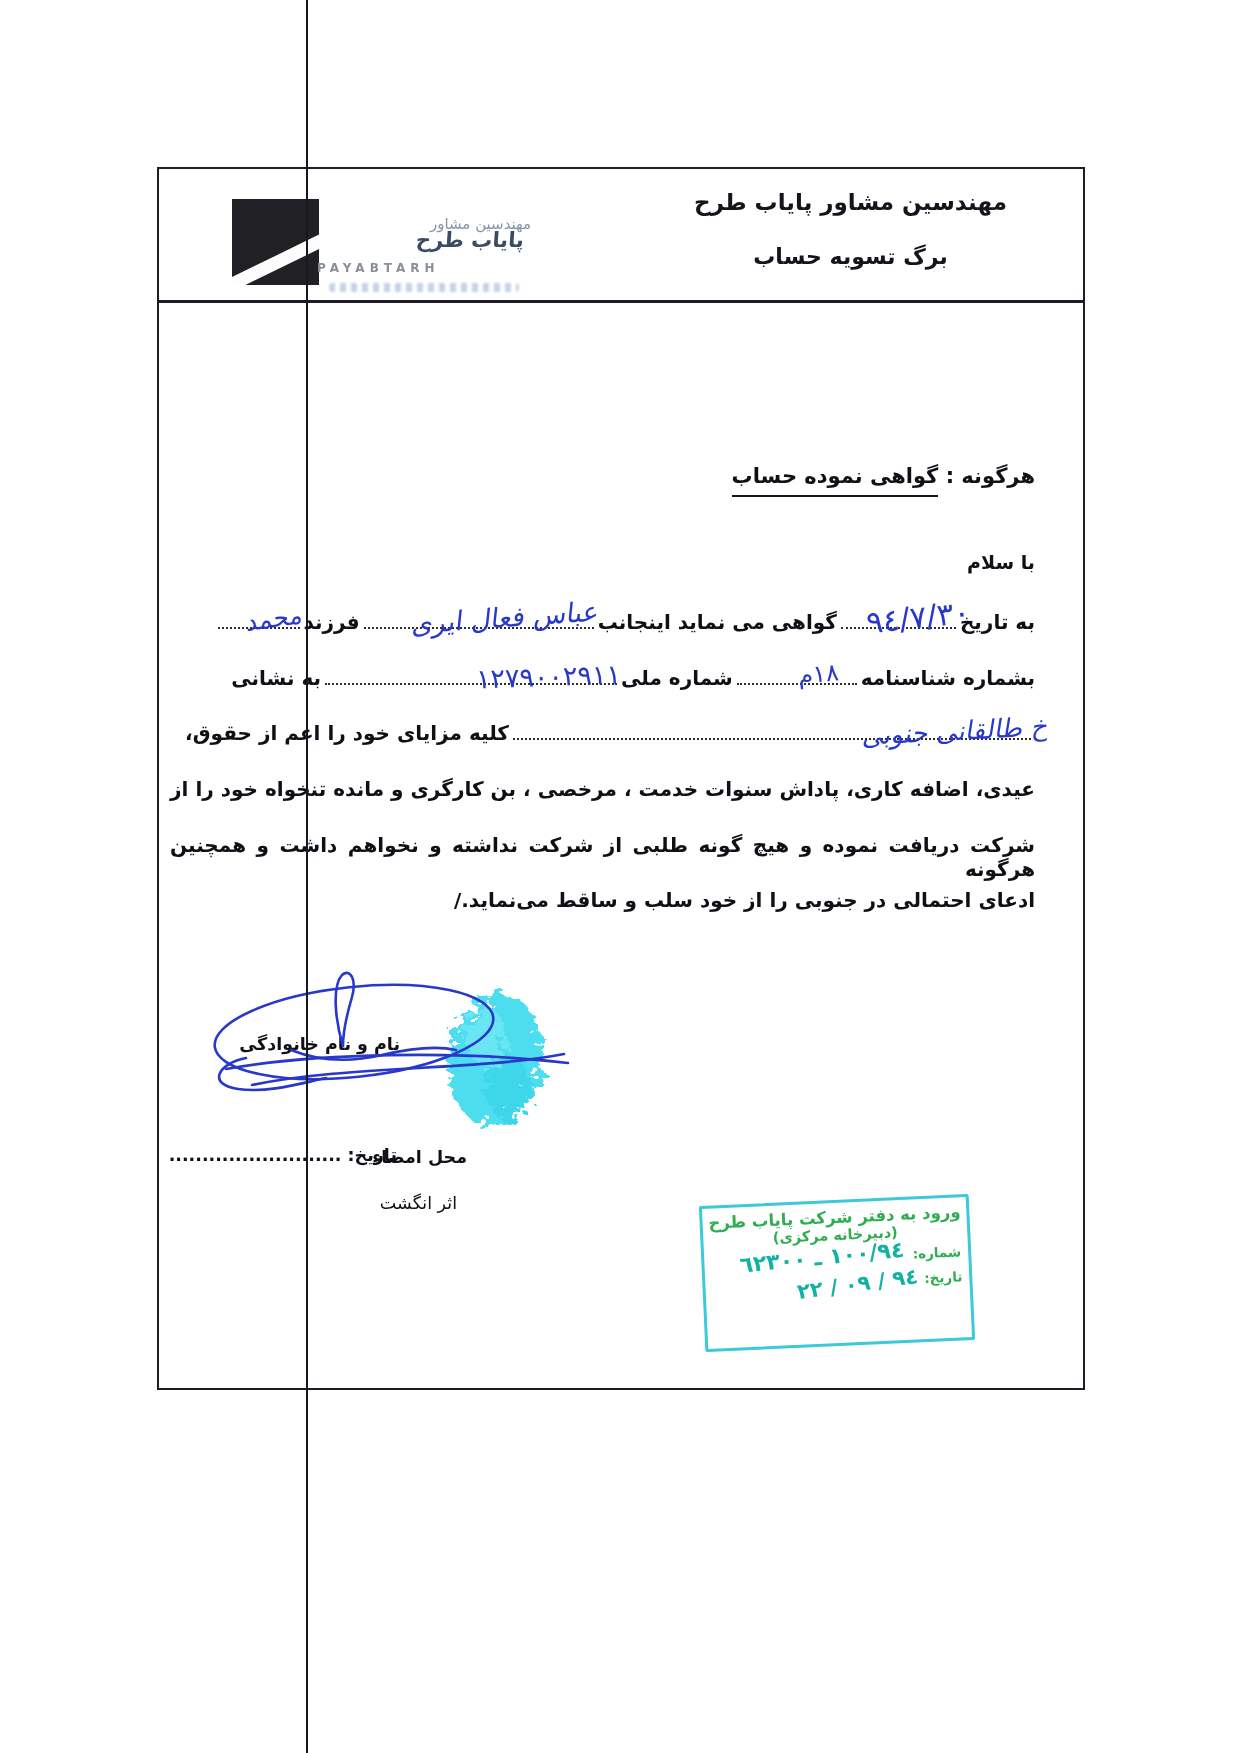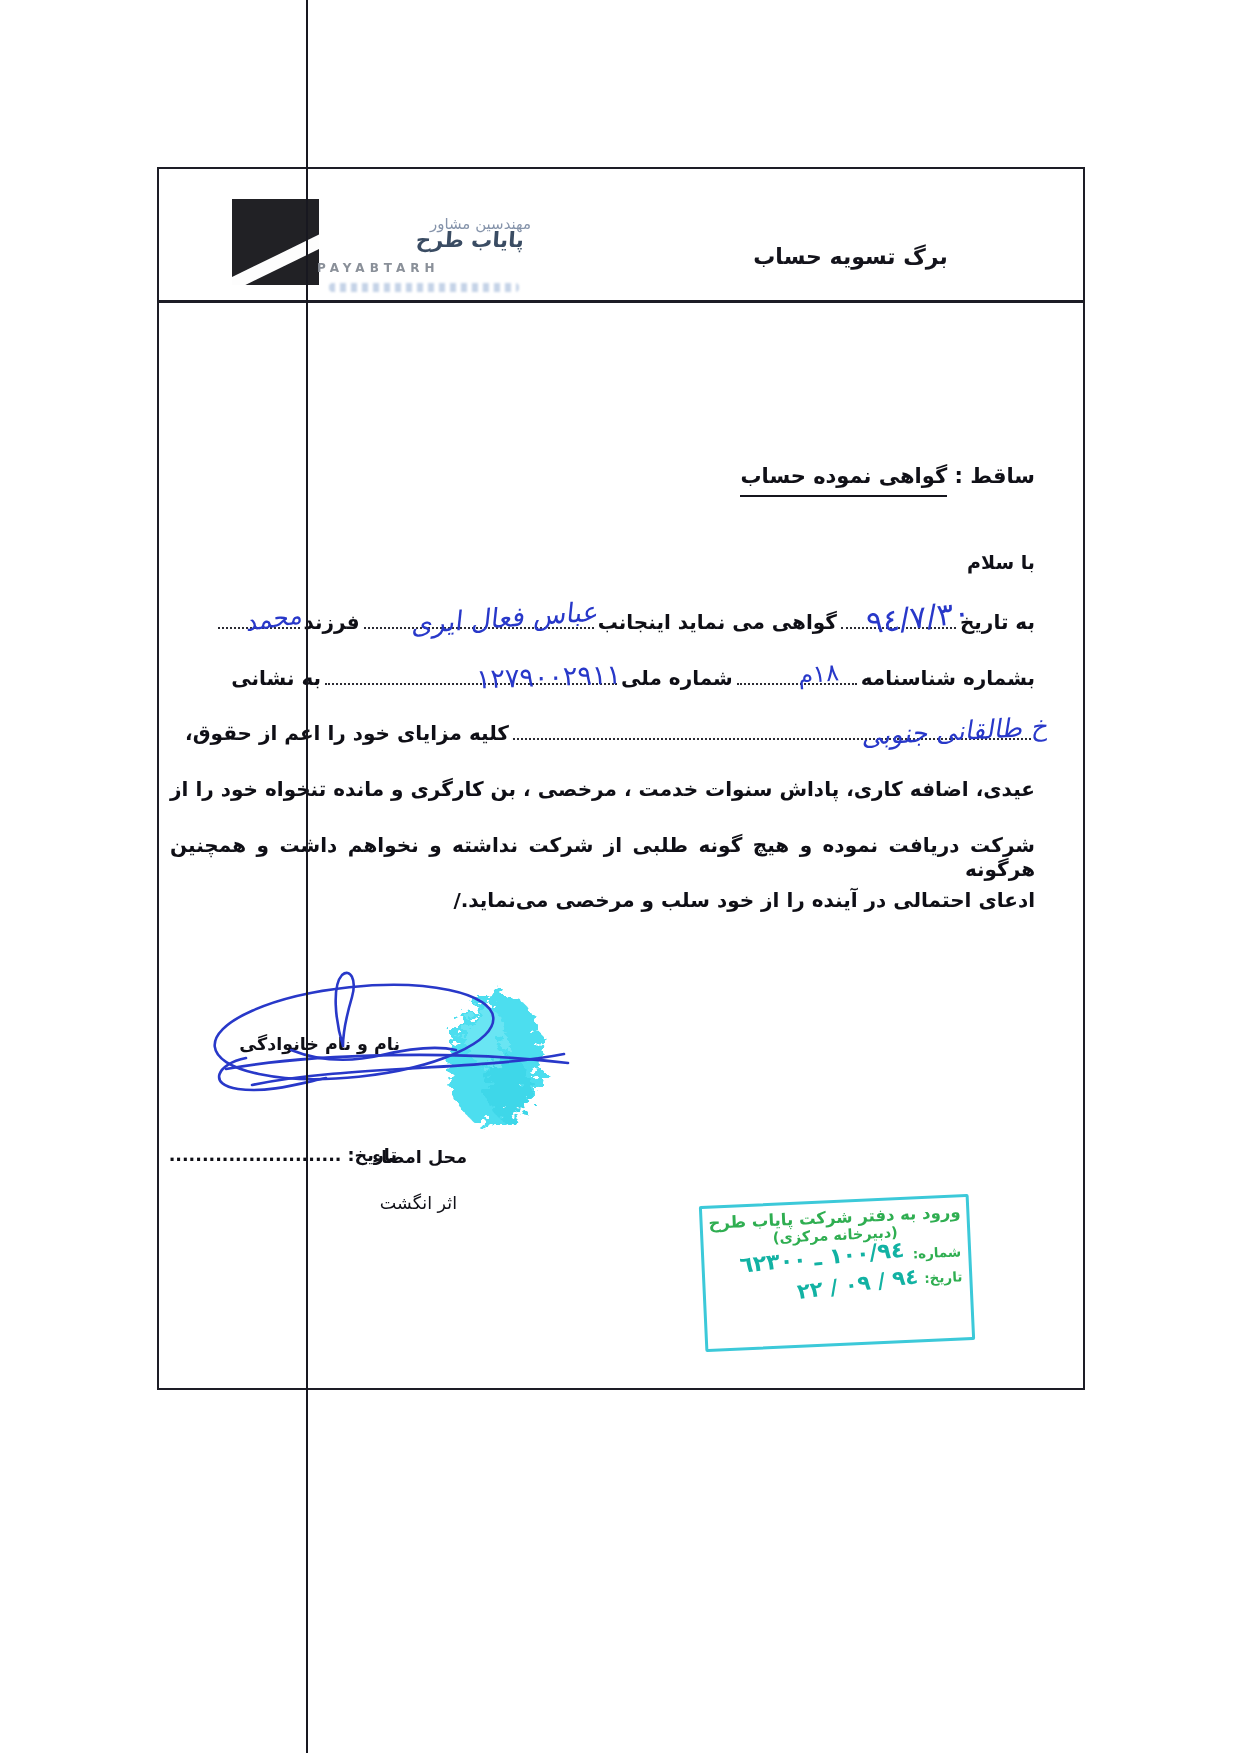--- a/index.html
+++ b/index.html
@@ -136,42 +136,43 @@
   <div class="header-divider"></div>
 
   <div class="logo">
     <div class="logo-stripe"></div>
   </div>
   <div class="brand-small">مهندسین مشاور</div>
   <div class="brand-fa">پایاب طرح</div>
   <div class="brand-en">PAYABTARH</div>
   <div class="brand-blur"></div>
 
+  <div class="htitle">مهندسین مشاور پایاب طرح</div>
   <div class="hsub">برگ تسویه حساب</div>
 </div>
 
-<div class="subject"><span>ساقط : </span><span class="u">گواهی نموده حساب</span></div>
+<div class="subject"><span>هرگونه : </span><span class="u">گواهی نموده حساب</span></div>
 
 <div class="salutation">با سلام</div>
 
 <div class="bline l1">
   <span>به تاریخ</span><span class="blank b-date"><span class="hw hw-date">٩٤/٧/٣٠</span></span><span>گواهی می نماید اینجانب</span><span class="blank b-name"><span class="hw hw-name">عباس فعال ایری</span></span><span>فرزند</span><span class="blank b-father"><span class="hw hw-father">محمد</span></span>
 </div>
 
 <div class="bline l2">
   <span>بشماره شناسنامه</span><span class="blank b-ssn"><span class="hw hw-ssn">١٨م</span></span><span>شماره ملی</span><span class="blank b-nid"><span class="hw hw-nid">١٢٧٩٠٠٢٩١١</span></span><span>به نشانی</span>
 </div>
 
 <div class="bline l3">
   <span class="blank b-addr"><span class="hw hw-addr">خ طالقانی جنوبی</span></span><span>کلیه مزایای خود را اعم از حقوق،</span>
 </div>
 
 <div class="bline l4 just">عیدی، اضافه کاری،  پاداش سنوات خدمت ، مرخصی ، بن کارگری و مانده تنخواه خود را از</div>
 <div class="bline l5 just">شرکت دریافت نموده و هیچ گونه طلبی از شرکت نداشته و نخواهم داشت و همچنین هرگونه</div>
-<div class="bline l6">ادعای احتمالی در آینده را  از خود سلب و مرخصی می‌نماید./</div>
+<div class="bline l6">ادعای احتمالی در جنوبی را  از خود سلب و ساقط می‌نماید./</div>
 
 <div class="sig-name-label">نام و نام خانوادگی</div>
 
 <svg class="fingerprint" viewBox="0 0 138 160" xmlns="http://www.w3.org/2000/svg">
   <defs>
     <filter id="fpf" x="-40%" y="-40%" width="180%" height="180%">
       <feTurbulence type="fractalNoise" baseFrequency="0.09 0.13" numOctaves="3" seed="11" result="n"></feTurbulence>
       <feDisplacementMap in="SourceGraphic" in2="n" scale="34"></feDisplacementMap>
     </filter>
   </defs>

